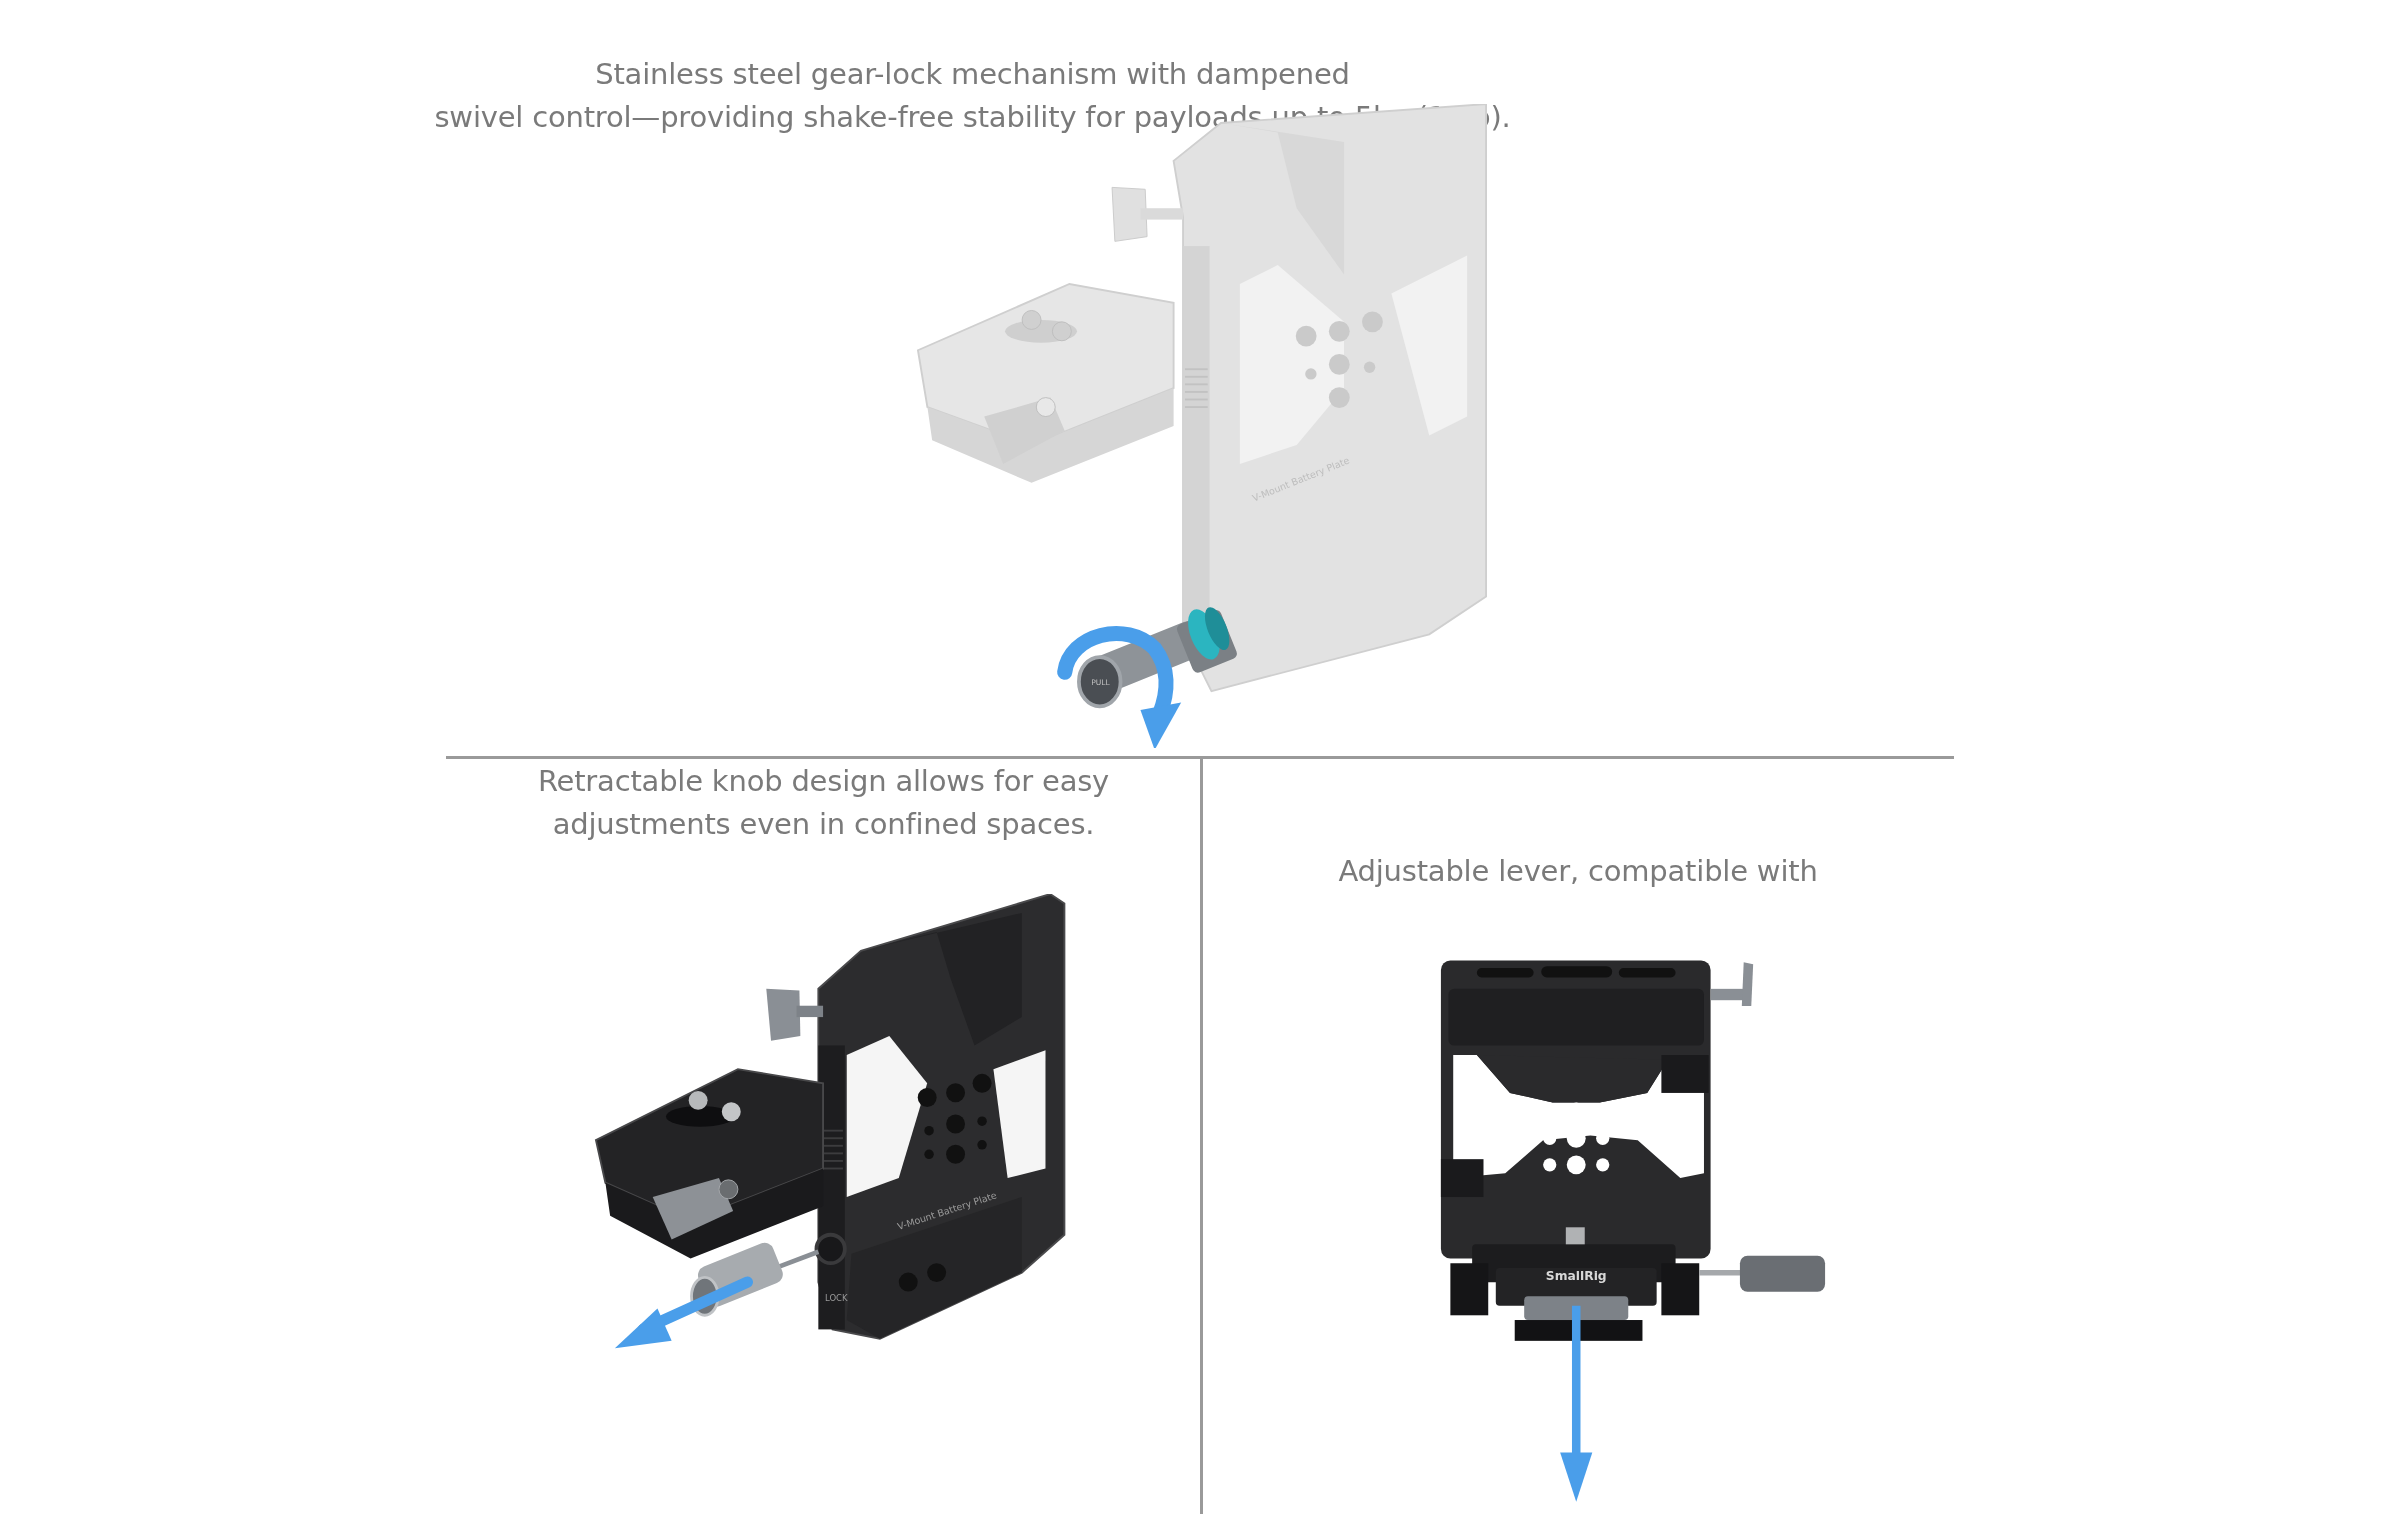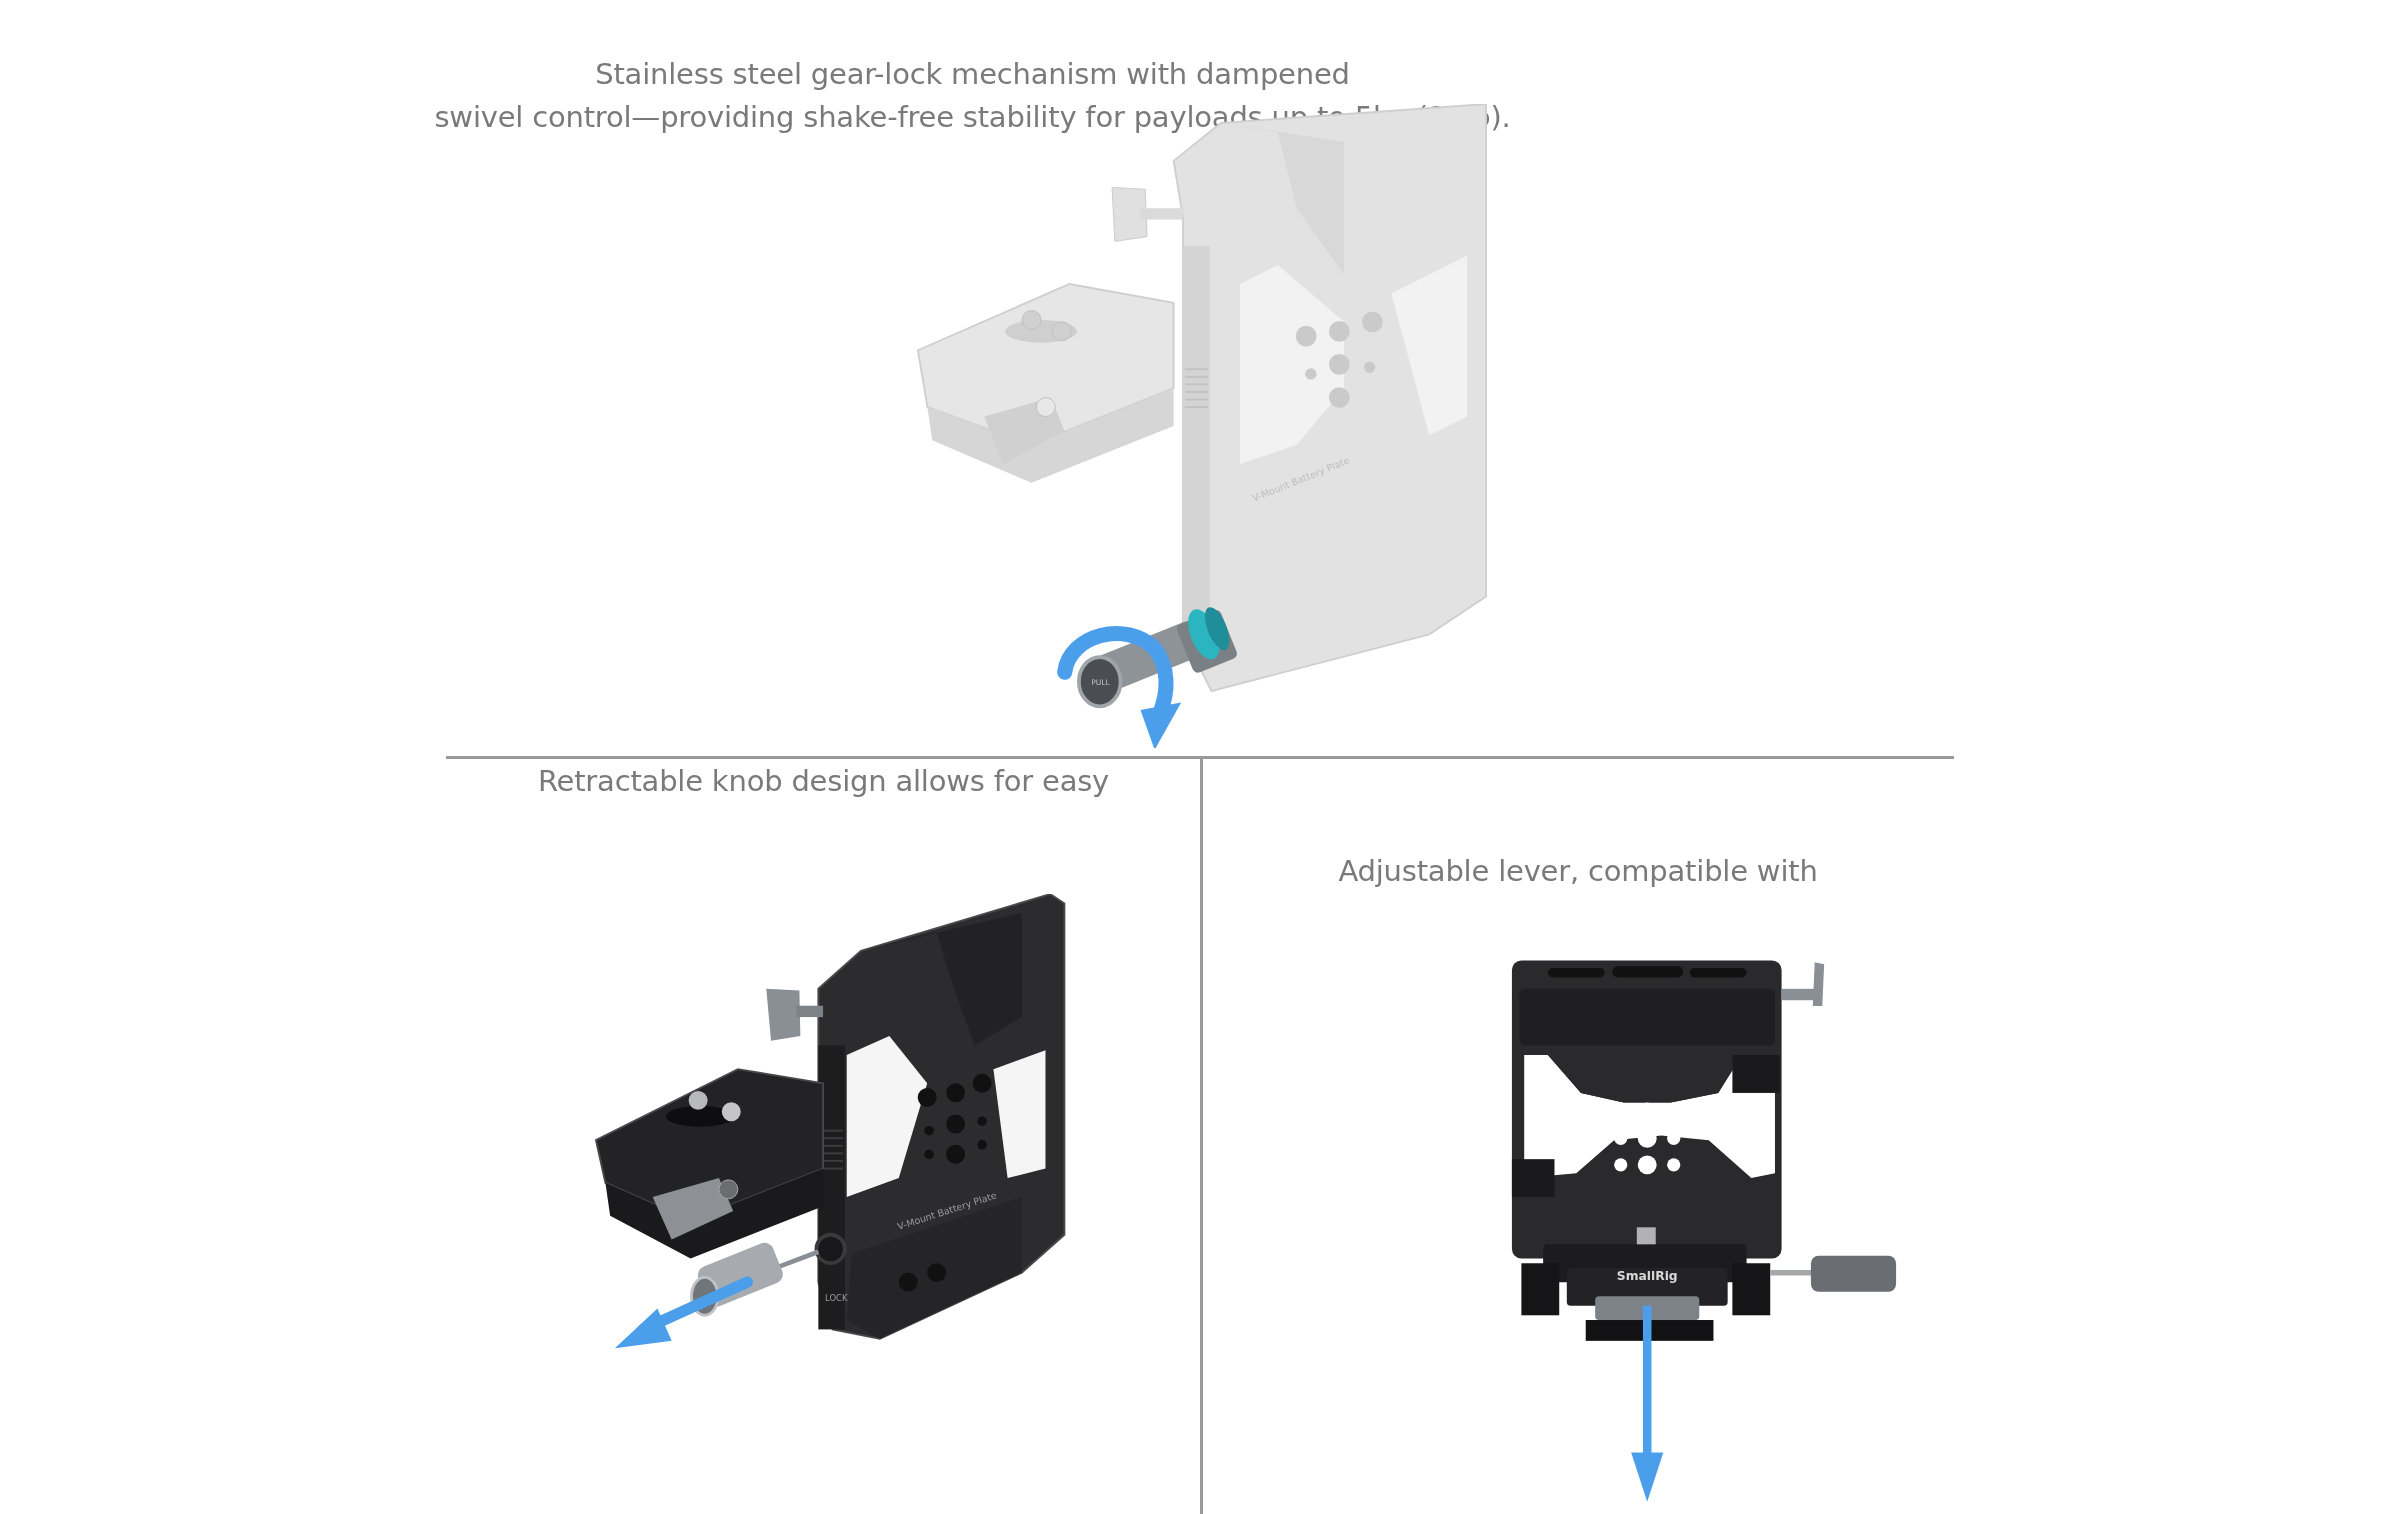--- a/index.html
+++ b/index.html
@@ -9,21 +9,21 @@
              font-size: 29px; line-height: 43px; letter-spacing: -0.2px; white-space: nowrap; }
   .caption span { display: block; }
   #cap-top { left: 0; width: 1945px; top: 53px; }
   #cap-left { left: 445px; width: 757px; top: 760px; }
   #cap-right { left: 1204px; width: 748px; top: 806px; margin-top: 44px; }
   .hline { position: absolute; left: 446px; top: 756px; width: 1508px; height: 2.8px; background: #9a9a9a; }
   .vline { position: absolute; left: 1200px; top: 757px; width: 2.8px; height: 757px; background: #9a9a9a; }
   .product { position: absolute; }
   #product-top { left: 899px; top: 104px; width: 606px; height: 644px; }
   #product-left { left: 577px; top: 894px; width: 530px; height: 620px; }
-  #product-right { left: 1491px; top: 951px; width: 426px; height: 563px; }
+  #product-right { left: 1420px; top: 951px; width: 426px; height: 563px; }
   svg { display: block; }
 </style>
 </head>
 <body>
 
 <div id="cap-top" class="caption">
   <span>Stainless steel gear-lock mechanism with dampened</span>
   <span>swivel control—providing shake-free stability for payloads up to 5kg (11lb).</span>
 </div>
 
@@ -80,20 +80,21 @@
       <polygon points="255,640 298,632 270,682" fill="#4a9eea"></polygon>
     </g>
   </svg>
 </div>
 
 <div class="hline"></div>
 <div class="vline"></div>
 
 <div id="cap-left" class="caption">
   <span>Retractable knob design allows for easy</span>
+  <span>adjustments even in confined spaces.</span>
 </div>
 
 <div id="cap-right" class="caption">
   <span>Adjustable lever, compatible with</span>
 </div>
 
 <div id="product-left" class="product">
   <svg width="530" height="620" viewBox="0 0 560 655">
     <path d="M255 100 L300 60 L500 0 L515 10 L515 360 L470 400 L320 470 L270 460 L255 410 Z" fill="#2c2c2e" stroke="#4a4a4c" stroke-width="2"></path>
     <path d="M300 60 L380 40 L395 90 L420 160 L470 130 L470 20 Z" fill="#222224"></path>

